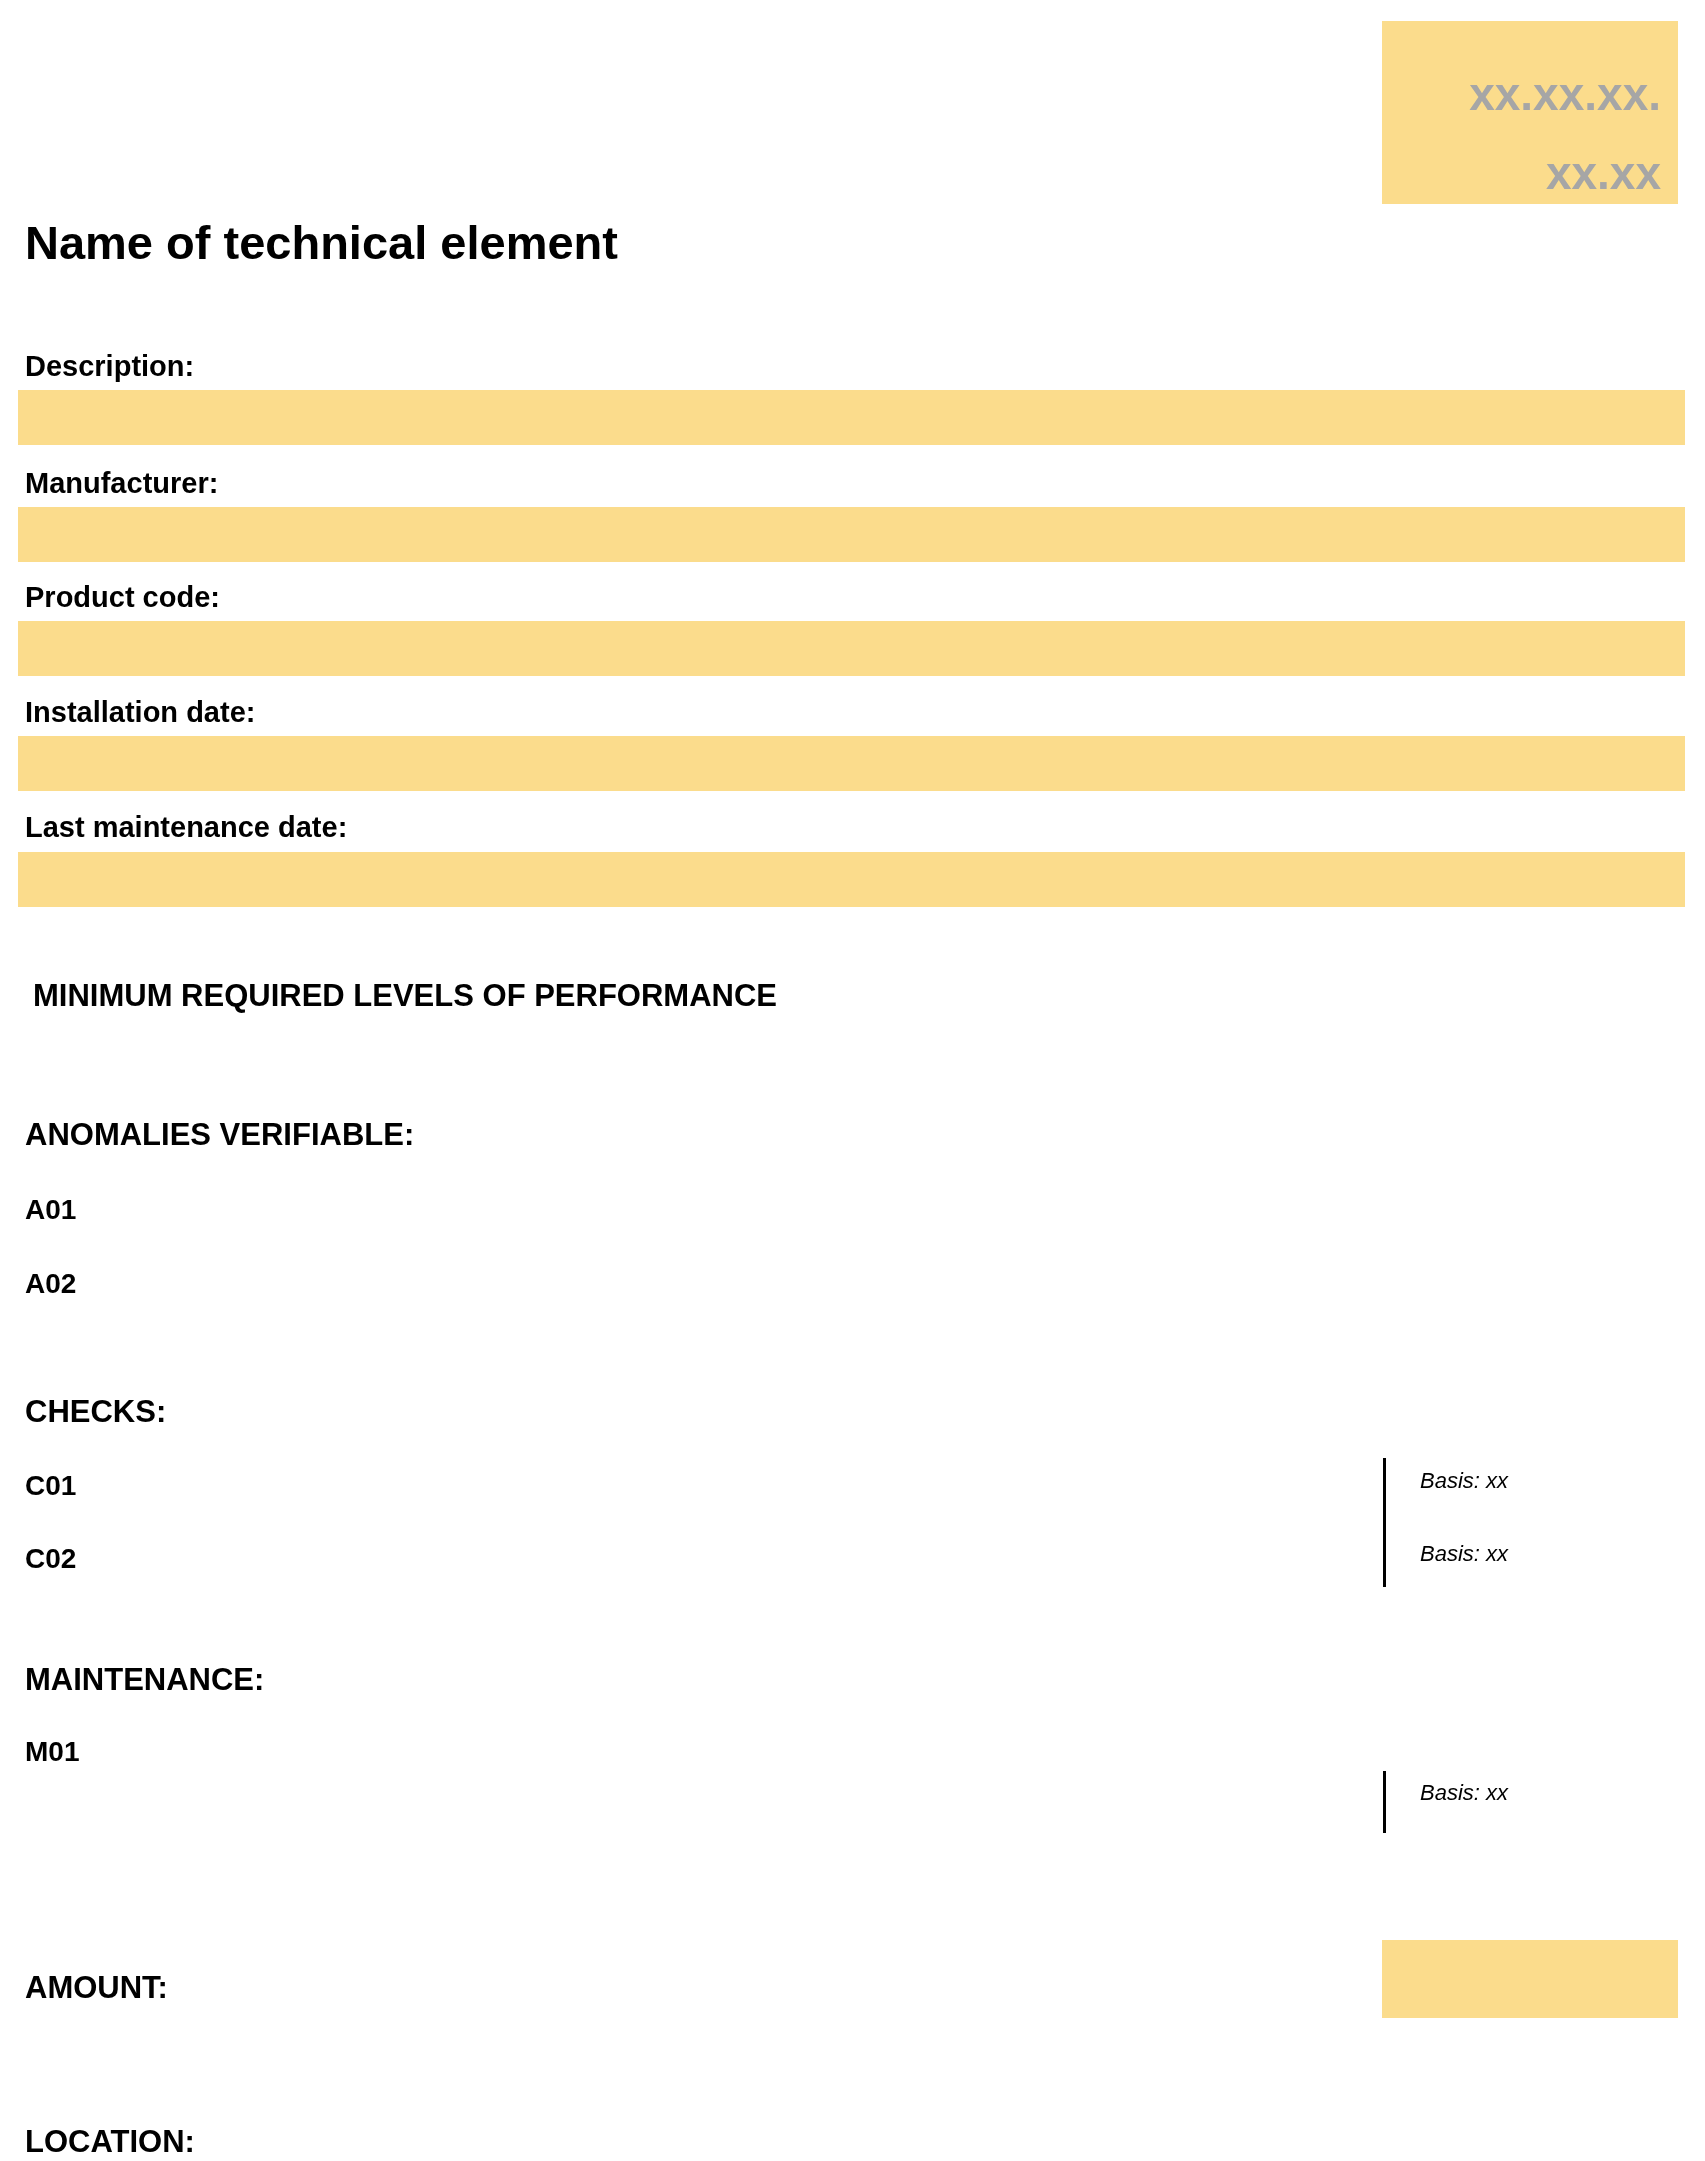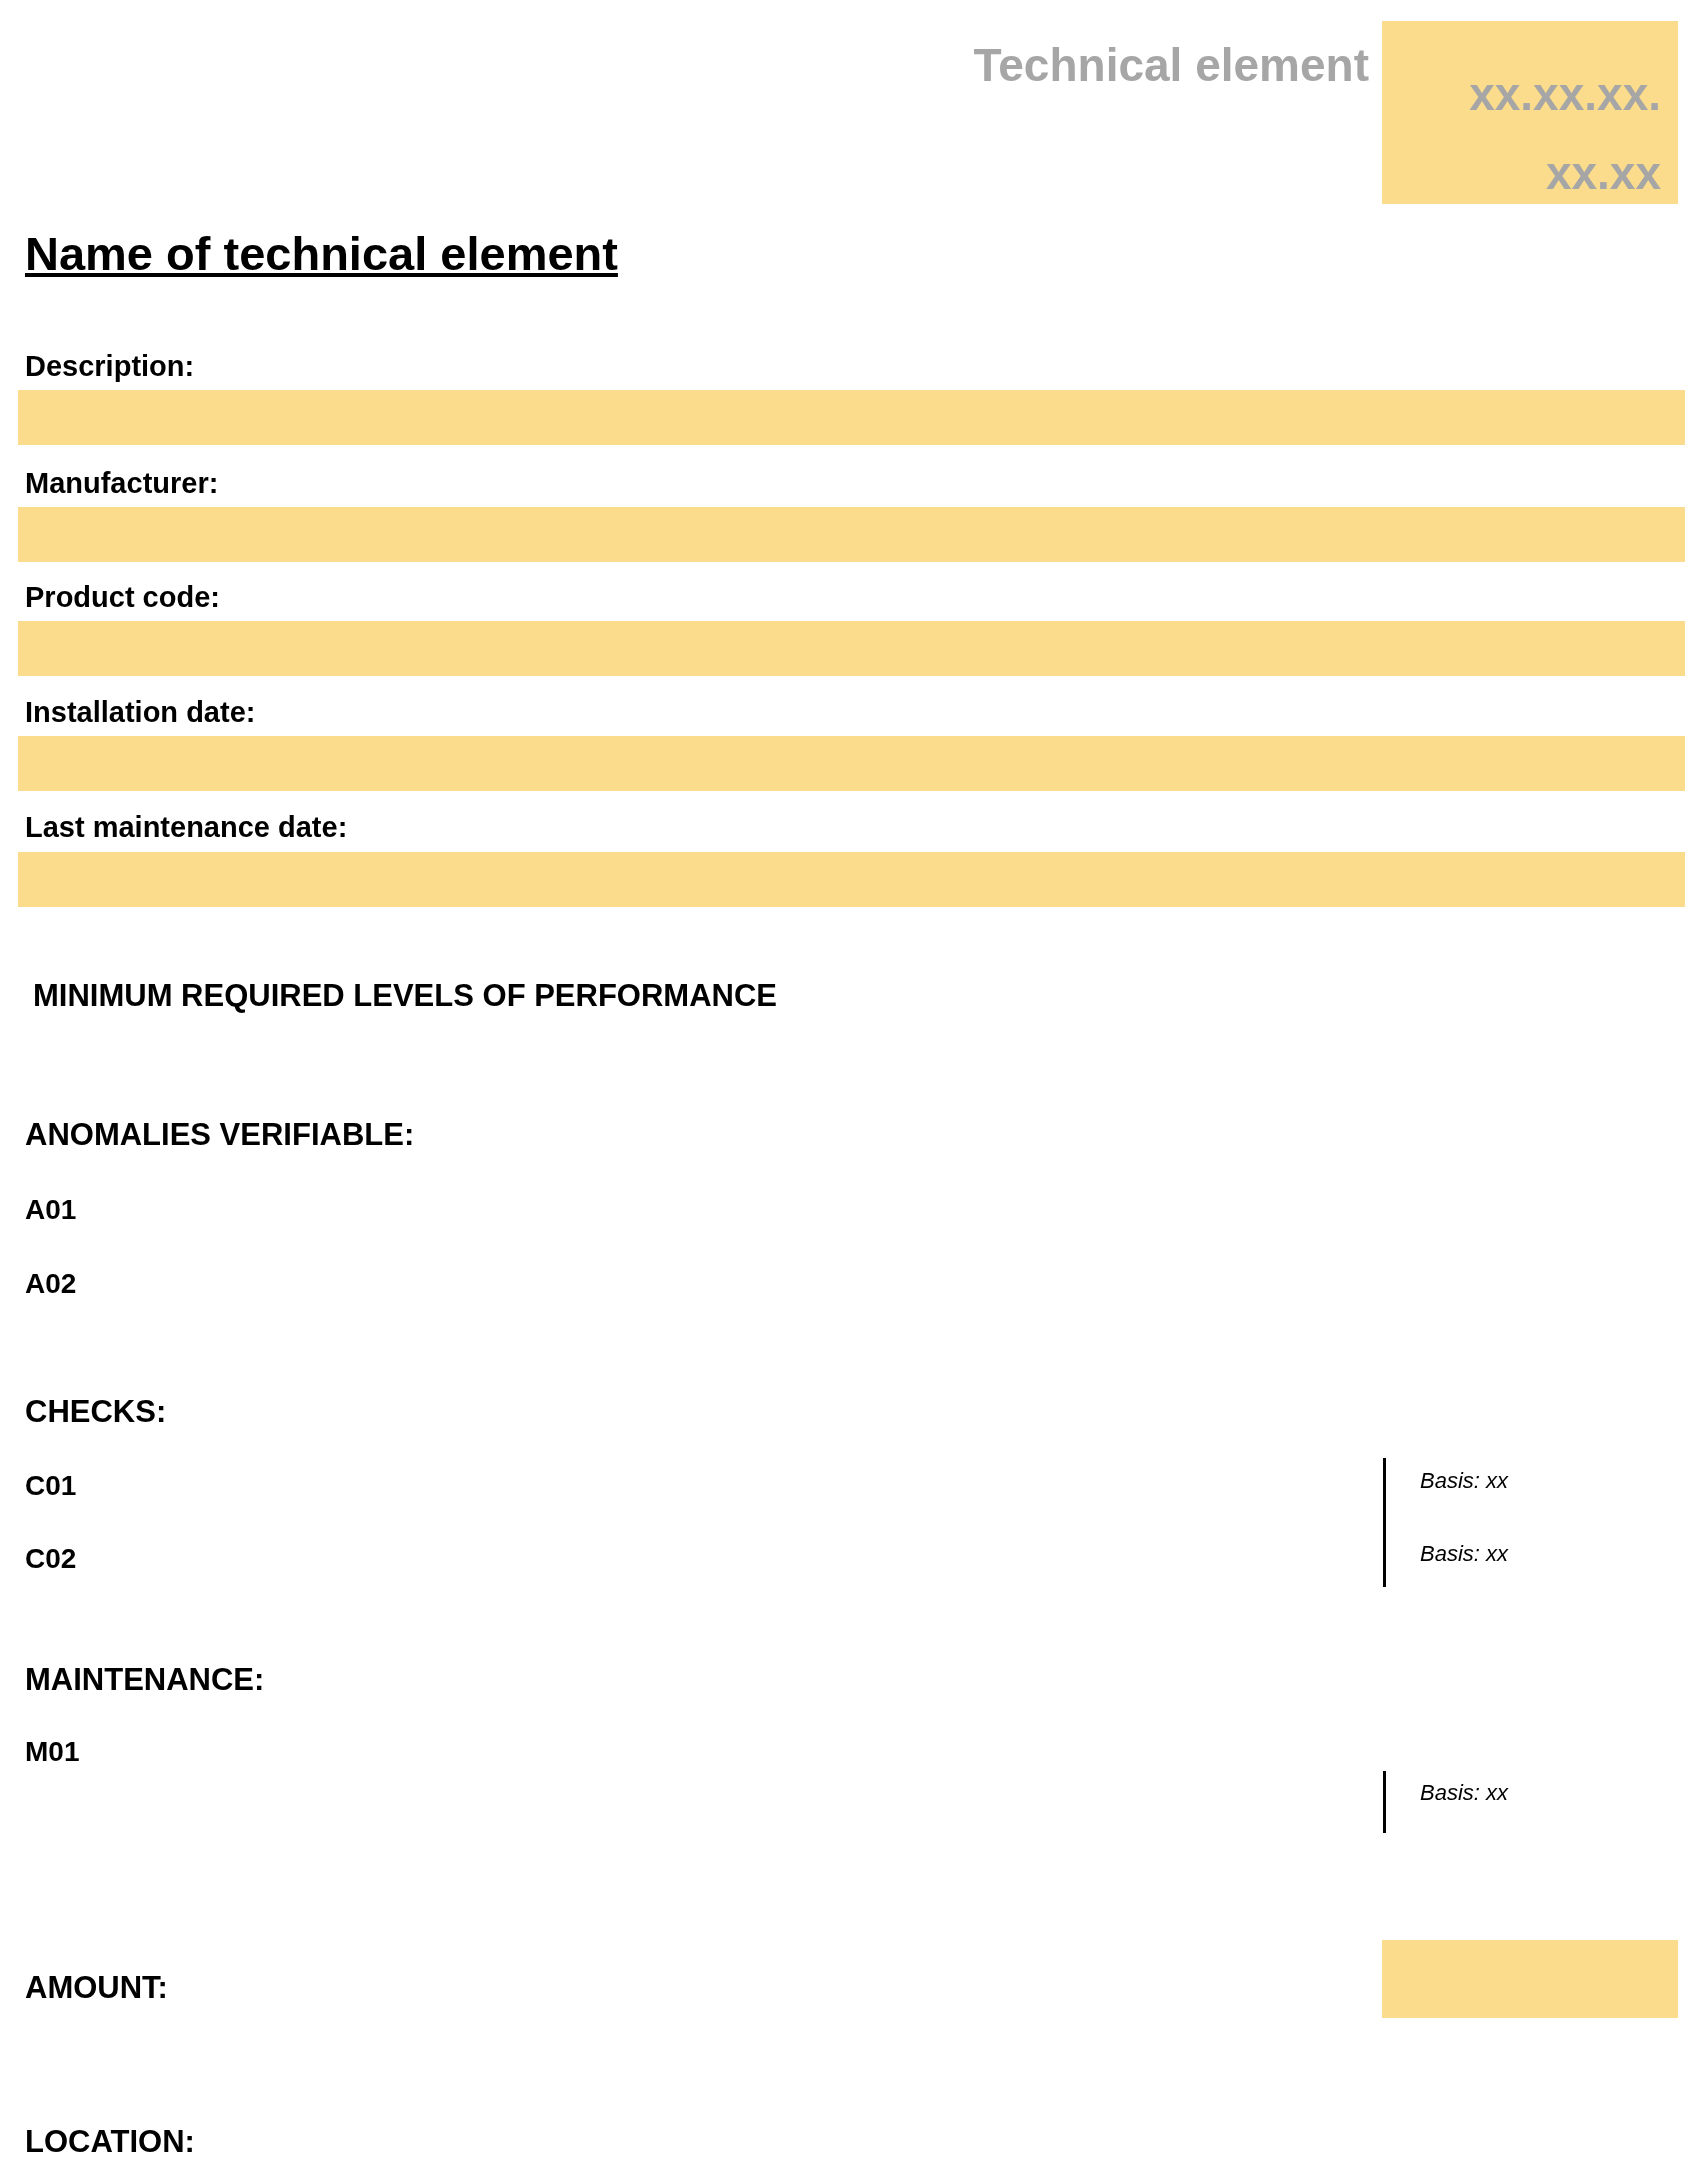--- a/index.html
+++ b/index.html
@@ -36,27 +36,26 @@
     color: var(--muted);
     font-weight: bold;
     font-size: 46px;
     text-align: right;
     padding: 34px 17px 8px 0;
     line-height: 1.72;
   }
 
   .page-title {
     position: absolute;
-    top: 226px;
+    top: 215px;
     left: 25px;
     font-size: 47px;
     font-weight: bold;
     color: #000000;
     white-space: nowrap;
-    text-decoration: underline;
   }
 
   
   .field-label {
     position: absolute;
     left: 25px;
     font-size: 29px;
     font-weight: bold;
     white-space: nowrap;
   }
@@ -136,21 +135,20 @@
     width: 296px;
     height: 78px;
     background: var(--highlight);
   }
 </style>
 </head>
 <body>
 
 <div class="page" style="--highlight: #FBDC8C; --muted: #A6A6A6;">
 
-  <div class="header-title">Technical element</div>
 
   <div class="code-box">
     <div>xx.xx.xx.</div>
     <div>xx.xx</div>
   </div>
 
   <h1 class="page-title">Name of technical element</h1>
 
   <div class="field-label fl-0">Description:</div>
   <div class="field-bar fb-0"></div>

